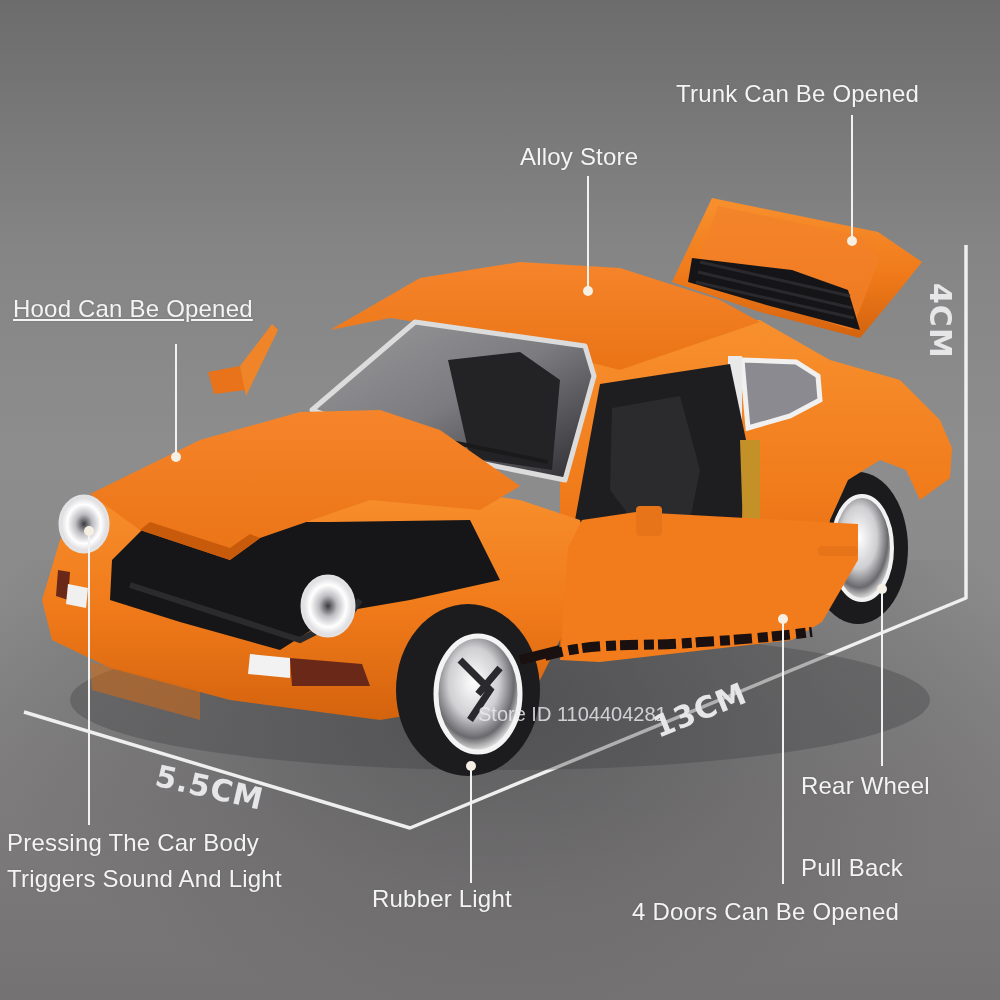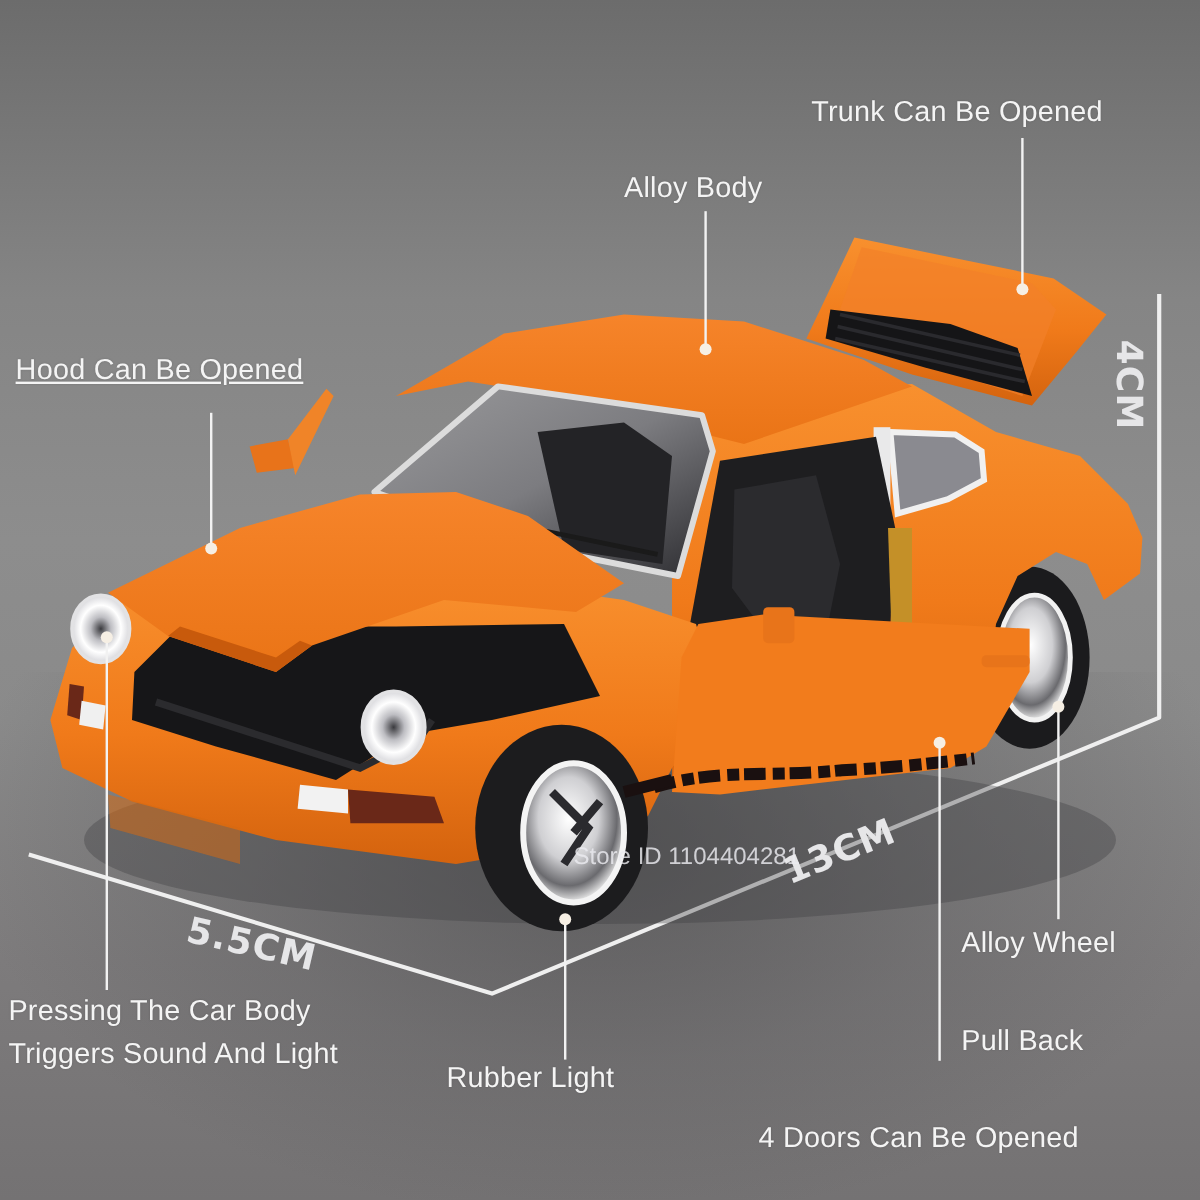--- a/index.html
+++ b/index.html
@@ -191,24 +191,24 @@
 <div class="leader-line" style="left:470px; top:765px; height:118px;"></div>
 <div class="leader-dot" style="left:466px; top:761px;"></div>
 
 <div class="leader-line" style="left:782px; top:618px; height:266px;"></div>
 <div class="leader-dot" style="left:778px; top:614px;"></div>
 
 <div class="leader-line" style="left:881px; top:588px; height:178px;"></div>
 <div class="leader-dot" style="left:877px; top:584px;"></div>
 
 <div class="label" style="left:676px; top:75px;">Trunk Can Be Opened</div>
-<div class="label" style="left:520px; top:138px;">Alloy Body</div>
+<div class="label" style="left:520px; top:138px;">Alloy Store</div>
 <div class="label" style="left:13px; top:290px;text-decoration:underline;">Hood Can Be Opened</div>
 
 <div class="label" style="left:7px; top:824px;text-align:right;">Pressing The Car Body</div>
 <div class="label" style="left:7px; top:860px;">Triggers Sound And Light</div>
 
 <div class="label" style="left:372px; top:880px;">Rubber Light</div>
 
-<div class="label" style="left:801px; top:767px;">Alloy Wheel</div>
+<div class="label" style="left:801px; top:767px;">Rear Wheel</div>
 <div class="label" style="left:801px; top:849px;">Pull Back</div>
 
-<div class="label" style="left:632px; top:930px;">4 Doors Can Be Opened</div>
+<div class="label" style="left:632px; top:893px;">4 Doors Can Be Opened</div>
 
 </body></html>

